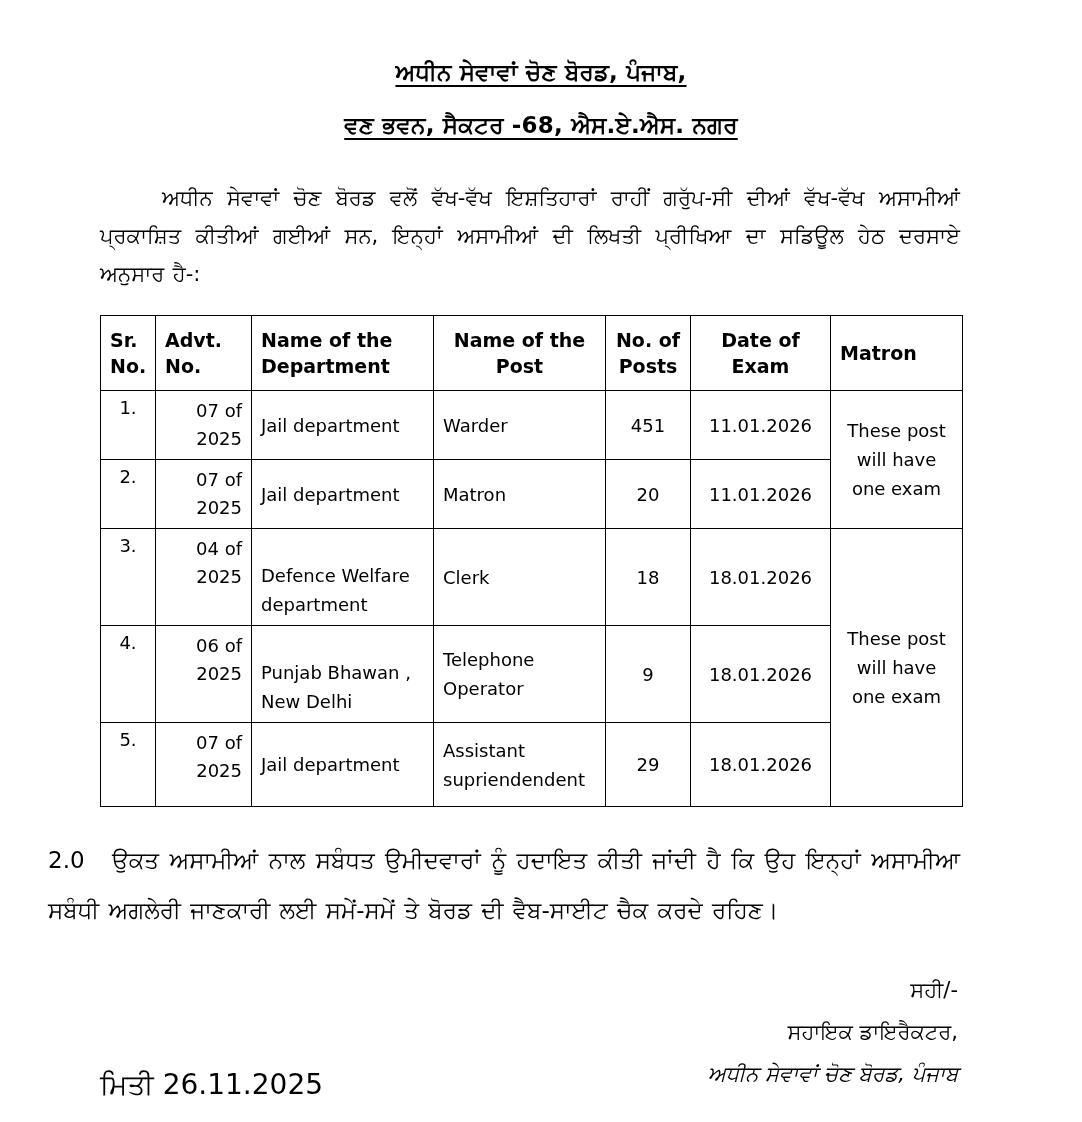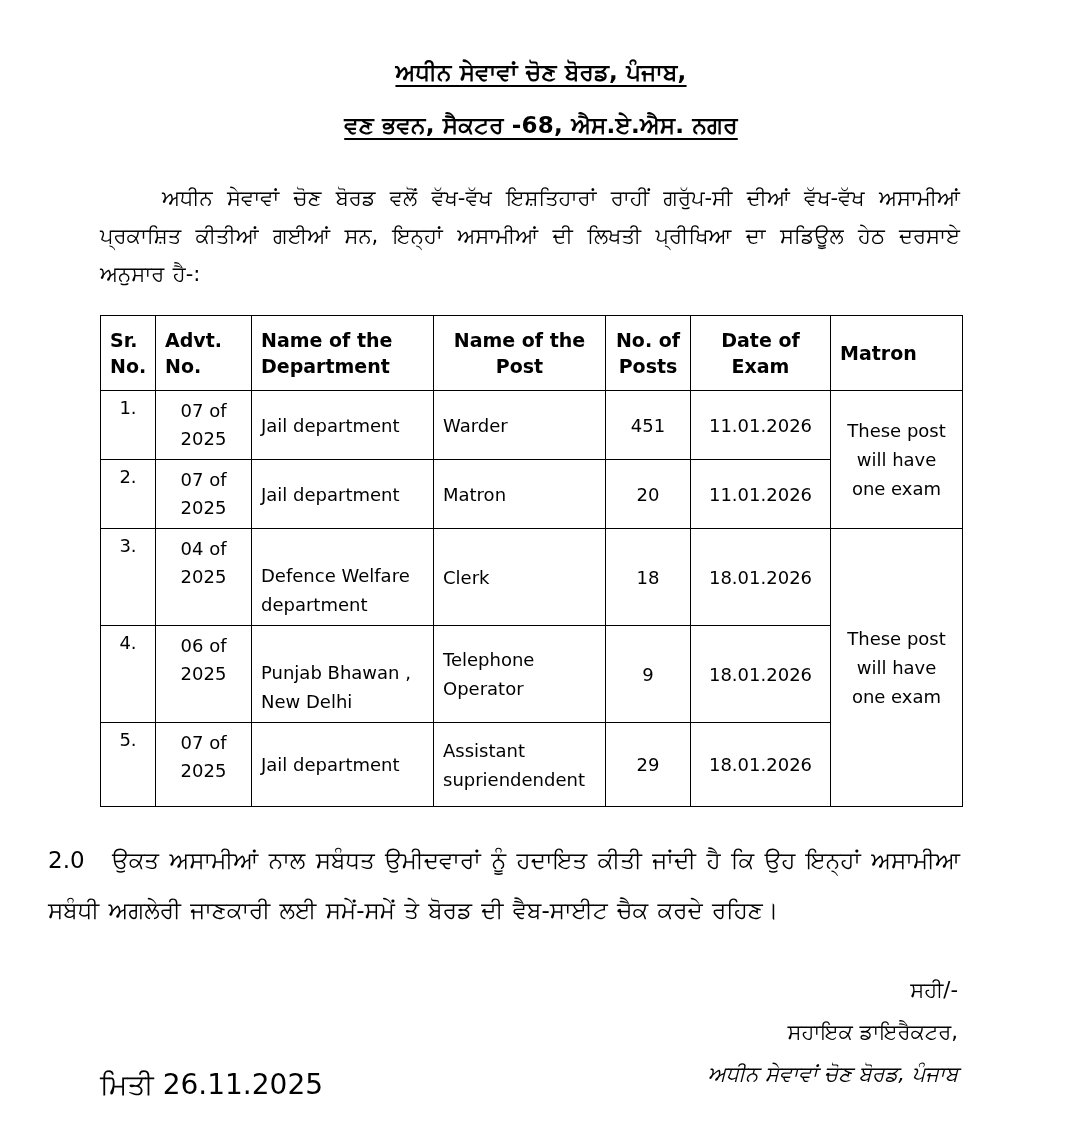--- a/index.html
+++ b/index.html
@@ -92,21 +92,21 @@
   col.w-date    { width: 140px; }
   col.w-remarks { width: 132px; }
 
   td.cell-sr {
     text-align: center;
     vertical-align: top;
     font-size: 19px;
     padding-top: 9px;
   }
   td.cell-advt {
-    text-align: center;
+    text-align: right;
     vertical-align: top;
     font-size: 19px;
     line-height: 28px;
     padding-top: 9px;
     white-space: pre-line;
     margin-top: 35px;
   }
   td.cell-dept {
     text-align: left;
     vertical-align: middle;

